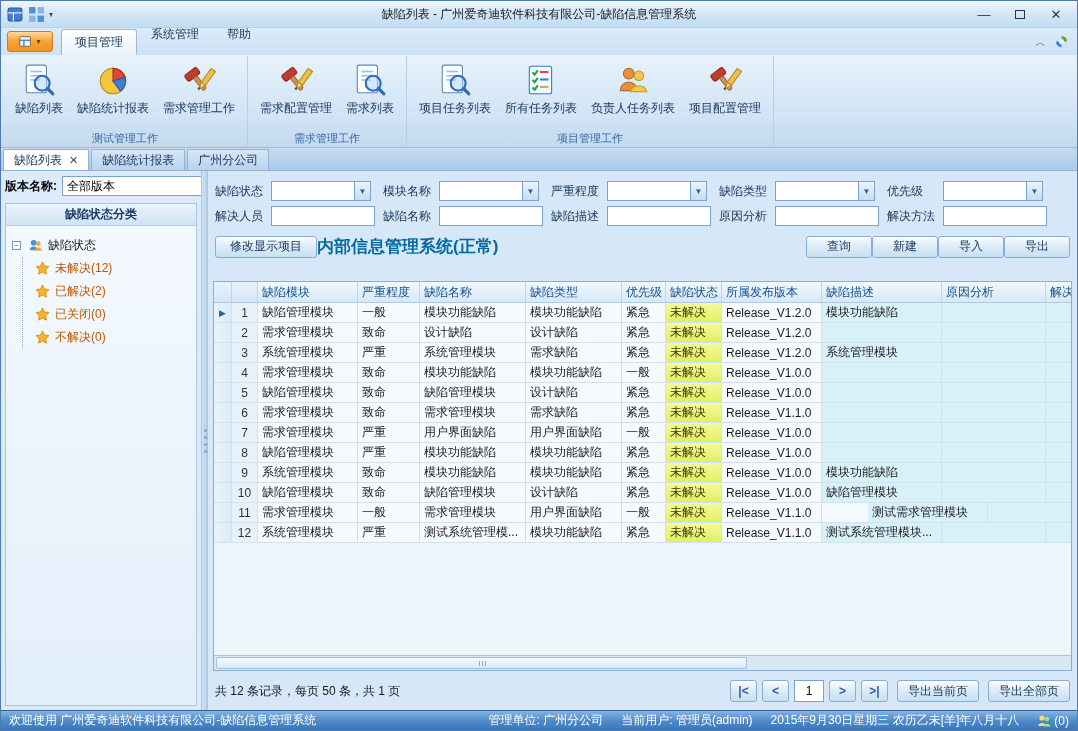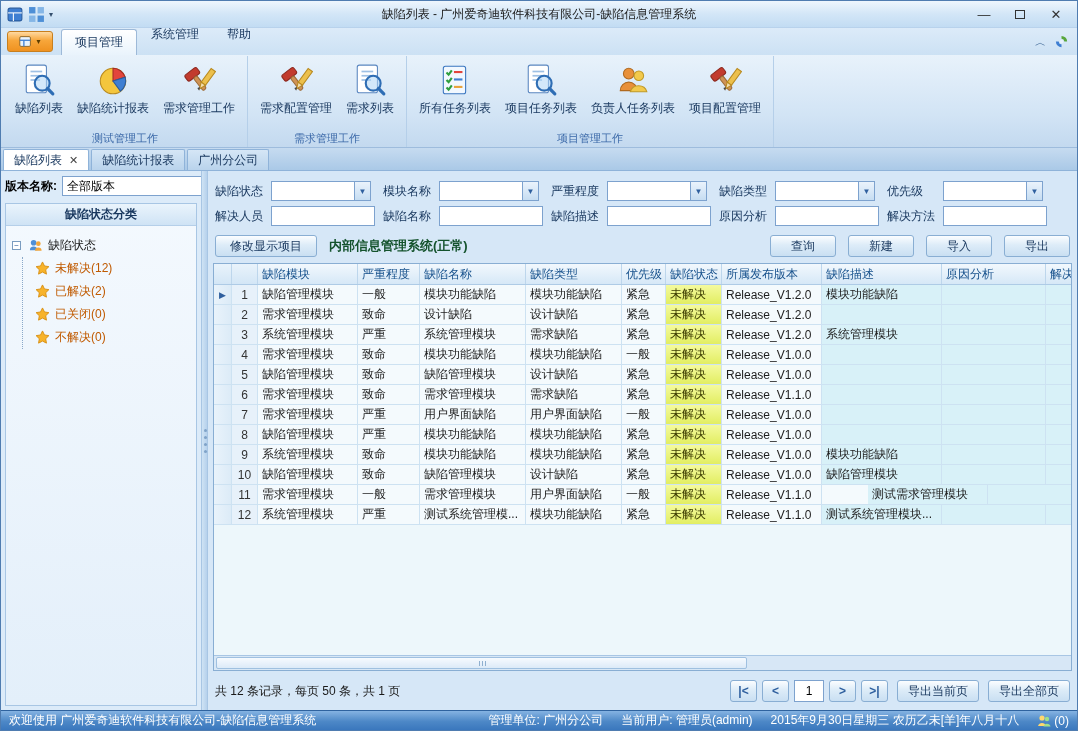--- a/index.html
+++ b/index.html
@@ -73,23 +73,23 @@
 
 
 .filters{flex:0 0 auto;padding:1px 2px 4px}
 .frow{display:flex;margin-top:5px}
 .fcell{width:168px;display:flex;align-items:center}
 .flabel{width:56px;flex:0 0 auto;color:#17365d;white-space:nowrap}
 .fcombo{width:100px;flex:0 0 auto}
 .tinput{width:104px;height:20px;border:1px solid #7da2ce;padding:0 4px;font-size:12px;font-family:inherit;outline:none}
 
 
-.action-row{flex:0 0 auto;display:flex;align-items:center;gap:12px;padding:5px 2px 6px}
+.action-row{flex:0 0 auto;display:flex;align-items:center;padding:5px 2px 23px}
 .btn{height:22px;padding:0 14px;background:linear-gradient(#fbfdff,#ddecf8 45%,#c9dff2);border:1px solid #89aed3;border-radius:3px;color:#17365d;display:inline-flex;align-items:center;justify-content:center;white-space:nowrap}
-.sys-label{font-weight:bold;font-size:13px;color:#14532d}
+.sys-label{font-weight:bold;font-size:17px;color:#0369a1}
 .spacer{flex:1}
 .action-row .btn.cmd{min-width:66px}
 
 
 .grid-wrap{flex:1;min-height:0;border:1px solid #89aed3;background:#edf7fb;display:flex;flex-direction:column;overflow:hidden}
 .grid-scroll{flex:1;overflow:hidden}
 .g-header{display:flex;height:21px;background:linear-gradient(#f2f8fd,#d6e8f7);border-bottom:1px solid #aecbe6;color:#17518c}
 .g-h{flex:0 0 auto;border-right:1px solid #bdd6ec;display:flex;align-items:center;padding:0 4px;white-space:nowrap;overflow:hidden}
 .g-h.ind{background:linear-gradient(#e9f3fb,#d3e6f6)}
 .g-row{display:flex;height:20px;border-bottom:1px solid #cde2f2;background:#f4fafd}
@@ -253,43 +253,43 @@
             <span class="rlabel">需求列表</span>
           </div>
         </div>
         <div class="rgroup-title">需求管理工作</div>
       </div>
       <div class="rgroup">
         <div class="rbtns">
           <div class="rbtn">
             <span class="ricon">
               <svg viewBox="0 0 32 32">
+                <rect x="4" y="2" width="19" height="26" rx="2" fill="#fff" stroke="#5b87c0"></rect>
+                <line x1="8" y1="8" x2="19" y2="8" stroke="#9ec0e4" stroke-width="1.6"></line>
+                <line x1="8" y1="12" x2="19" y2="12" stroke="#9ec0e4" stroke-width="1.6"></line>
+                <line x1="8" y1="16" x2="17" y2="16" stroke="#9ec0e4" stroke-width="1.6"></line>
+                <circle cx="19" cy="19" r="7" fill="rgba(175,214,245,.55)" stroke="#2e6db4" stroke-width="2"></circle>
+                <line x1="24" y1="24" x2="29" y2="29" stroke="#2e6db4" stroke-width="3" stroke-linecap="round"></line>
+              </svg>
+            </span>
+            <span class="rlabel">项目任务列表</span>
+          </div>
+          <div class="rbtn">
+            <span class="ricon">
+              <svg viewBox="0 0 32 32">
                 <rect x="5" y="3" width="21" height="26" rx="2" fill="#f2f8ff" stroke="#3a76c0"></rect>
                 <path d="M8 9l2 2 3-4" stroke="#2f9e3f" fill="none" stroke-width="2"></path>
                 <line x1="15" y1="8.5" x2="23" y2="8.5" stroke="#e2453c" stroke-width="2"></line>
                 <path d="M8 16l2 2 3-4" stroke="#2f9e3f" fill="none" stroke-width="2"></path>
                 <line x1="15" y1="15.5" x2="23" y2="15.5" stroke="#3f7fd2" stroke-width="2"></line>
                 <path d="M8 23l2 2 3-4" stroke="#2f9e3f" fill="none" stroke-width="2"></path>
                 <line x1="15" y1="22.5" x2="23" y2="22.5" stroke="#e8a33c" stroke-width="2"></line>
               </svg>
             </span>
             <span class="rlabel">所有任务列表</span>
-          </div>
-          <div class="rbtn">
-            <span class="ricon">
-              <svg viewBox="0 0 32 32">
-                <rect x="4" y="2" width="19" height="26" rx="2" fill="#fff" stroke="#5b87c0"></rect>
-                <line x1="8" y1="8" x2="19" y2="8" stroke="#9ec0e4" stroke-width="1.6"></line>
-                <line x1="8" y1="12" x2="19" y2="12" stroke="#9ec0e4" stroke-width="1.6"></line>
-                <line x1="8" y1="16" x2="17" y2="16" stroke="#9ec0e4" stroke-width="1.6"></line>
-                <circle cx="19" cy="19" r="7" fill="rgba(175,214,245,.55)" stroke="#2e6db4" stroke-width="2"></circle>
-                <line x1="24" y1="24" x2="29" y2="29" stroke="#2e6db4" stroke-width="3" stroke-linecap="round"></line>
-              </svg>
-            </span>
-            <span class="rlabel">项目任务列表</span>
           </div>
           <div class="rbtn">
             <span class="ricon">
               <svg viewBox="0 0 32 32">
                 <circle cx="12" cy="10" r="5" fill="#e8903a" stroke="#b06a20"></circle>
                 <path d="M4 26a8 8 0 0 1 16 0z" fill="#e8903a" stroke="#b06a20"></path>
                 <circle cx="21.5" cy="12" r="4.5" fill="#f2c94c" stroke="#c09a28"></circle>
                 <path d="M13.5 27a8 7.5 0 0 1 15.5 0z" fill="#f2c94c" stroke="#c09a28"></path>
               </svg>
             </span>

